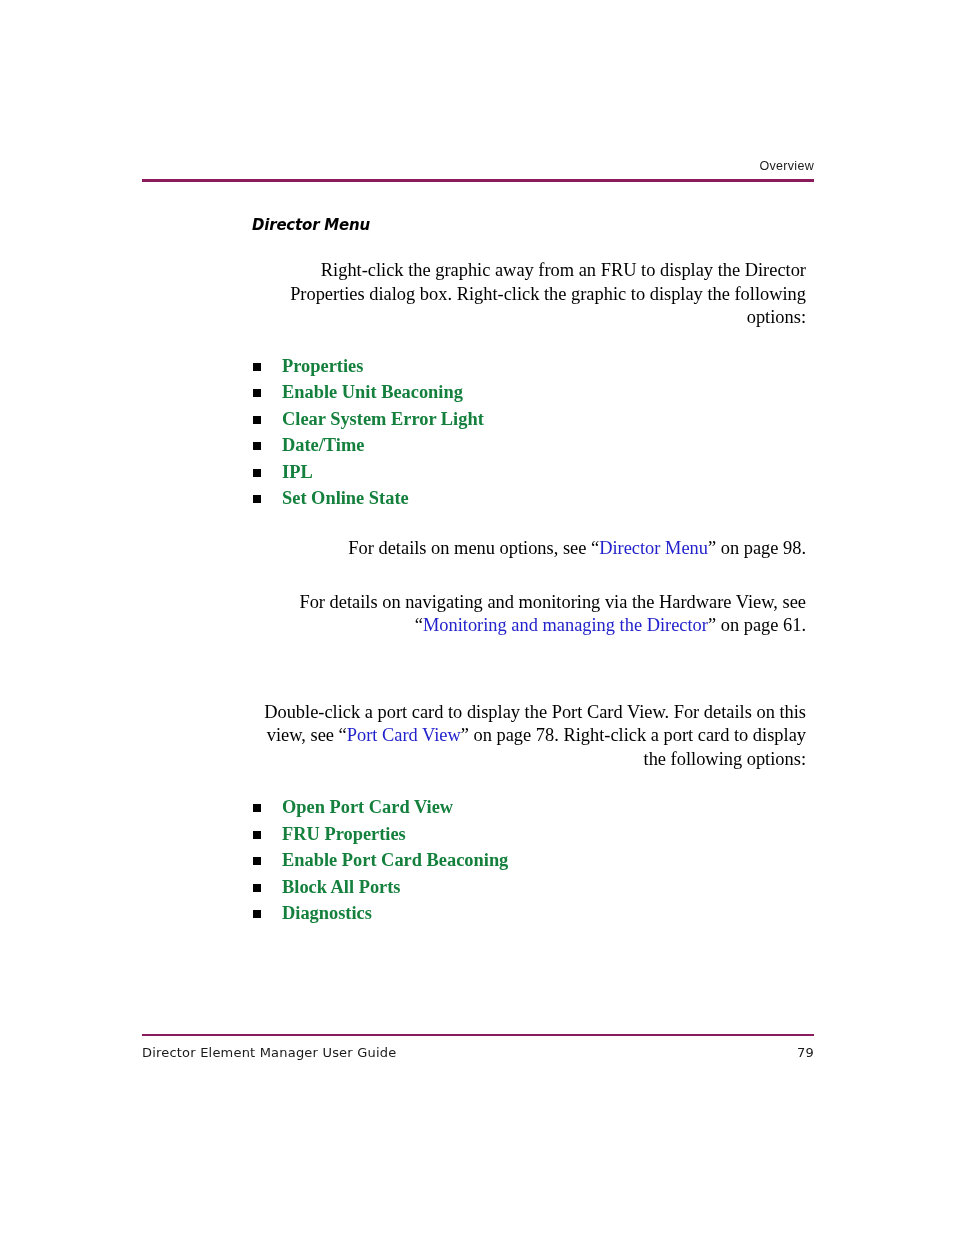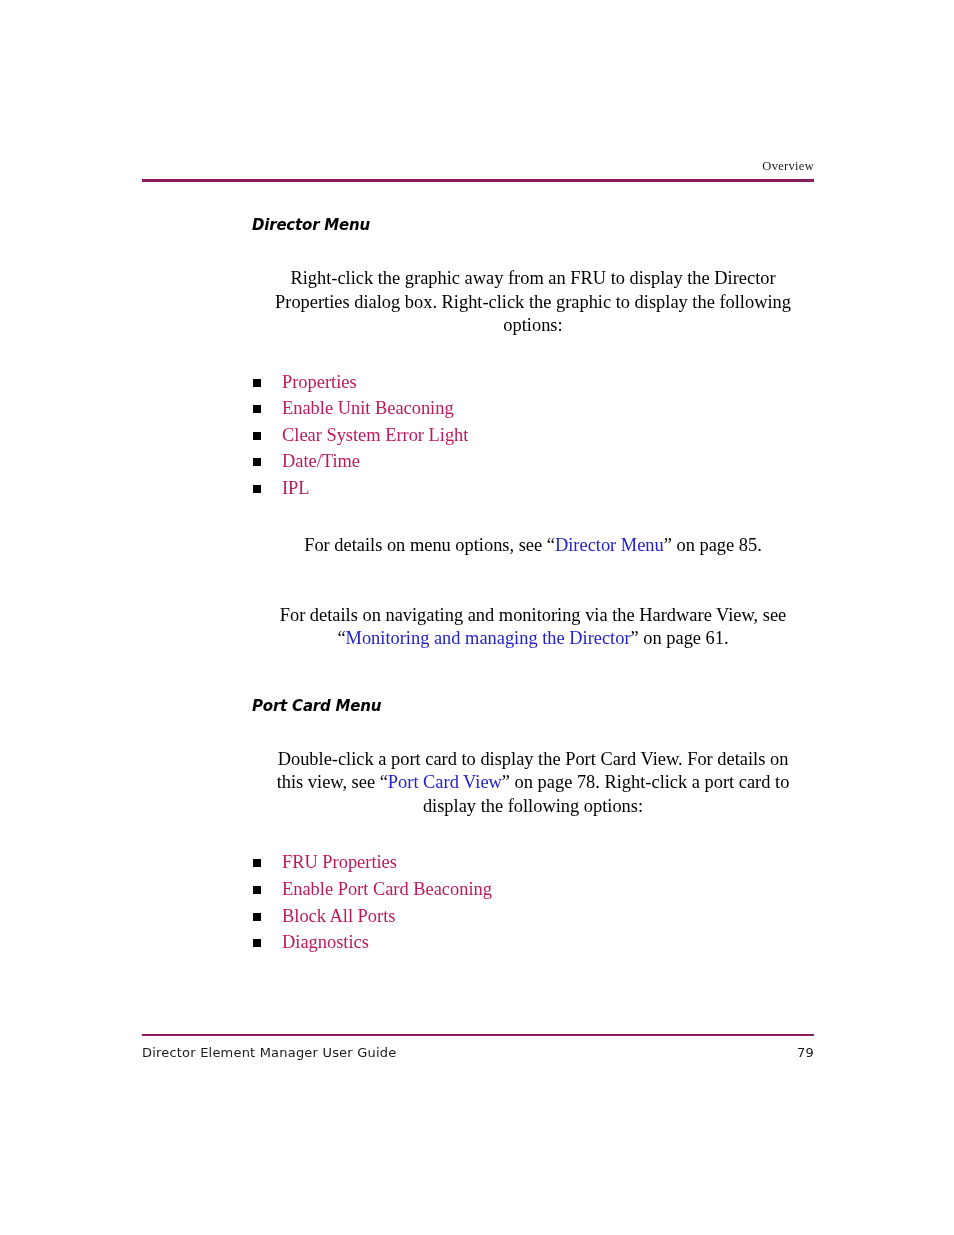--- a/index.html
+++ b/index.html
@@ -25,21 +25,21 @@
   }
 
   
   .header {
     position: absolute;
     left: 142px;
     top: 160px;
     width: 672px;
   }
   .header-text {
-    font-family: Liberation Serif, serif;
+    font-family: Liberation Sans, sans-serif;
     font-size: 12.5px;
     letter-spacing: 0.3px;
     color: #1a1a1a;
     text-align: right;
     line-height: 1.1;
   }
   .rule-top {
     margin-top: 5px;
     height: 3px;
     background: #8C1B5E;
@@ -62,23 +62,23 @@
     margin: 0;
     padding: 0;
     letter-spacing: -0.2px;
     color: #000;
   }
   .heading-gap-1 { height: 17px; }
 
   p.para {
     font-size: 18.4px;
     line-height: 23.5px;
-    margin: 16px;
-    padding: 0;
-    text-align: center;
+    margin: 8px;
+    padding: 0;
+    text-align: right;
     color: #000;
   }
 
   .gap-sm  { height: 14px; }
   .gap-md  { height: 18px; }
   .gap-xl  { height: 30px; }
 
   a.xref, .xref {
     color: #2222CC;
     text-decoration: none;
@@ -89,24 +89,24 @@
   
   ul.bullets {
     list-style: none;
     margin: 0;
     padding: 0;
   }
   ul.bullets li {
     position: relative;
     padding-left: 30px;
     font-size: 18.4px;
-    font-weight: normal;
+    font-weight: bold;
     line-height: 20px;
     margin: 0 0 6.6px 0;
-    color: #be185d;
+    color: #15803d;
   }
   ul.bullets li .bullet-mark {
     position: absolute;
     left: 1px;
     top: 7px;
     width: 8px;
     height: 8px;
     background: #000;
     display: block;
   }
@@ -171,47 +171,54 @@
         <span class="bullet-label">Clear System Error Light</span>
       </li>
       <li>
         <span class="bullet-mark"></span>
         <span class="bullet-label">Date/Time</span>
       </li>
       <li>
         <span class="bullet-mark"></span>
         <span class="bullet-label">IPL</span>
       </li>
+      <li>
+        <span class="bullet-mark"></span>
+        <span class="bullet-label">Set Online State</span>
+      </li>
     </ul>
 
     <div class="gap-sm"></div>
 
     <p class="para">
-      <span>For details on menu options, see “</span><a class="xref" href="#">Director Menu</a><span>” on page 85.</span>
+      <span>For details on menu options, see “</span><a class="xref" href="#">Director Menu</a><span>” on page 98.</span>
     </p>
 
     <div class="gap-sm"></div>
 
     <p class="para">
       <span>For details on navigating and monitoring via the Hardware View, see “</span><a class="xref" href="#">Monitoring and managing the Director</a><span>” on page 61.</span>
     </p>
 
     <div class="gap-xl"></div>
 
-    <h2 class="section-heading">Port Card Menu</h2>
 
     <div class="heading-gap-1"></div>
 
     <p class="para">
       <span>Double-click a port card to display the Port Card View. For details on this view, see “</span><a class="xref" href="#">Port Card View</a><span>” on page 78. Right-click a port card to display the following options:</span>
     </p>
 
     <div class="gap-md"></div>
 
     <ul class="bullets">
+      <li>
+        <span class="bullet-mark"></span>
+        <span class="bullet-label">Open Port Card View</span>
+      </li>
       <li>
         <span class="bullet-mark"></span>
         <span class="bullet-label">FRU Properties</span>
       </li>
       <li>
         <span class="bullet-mark"></span>
         <span class="bullet-label">Enable Port Card Beaconing</span>
       </li>
       <li>
         <span class="bullet-mark"></span>

